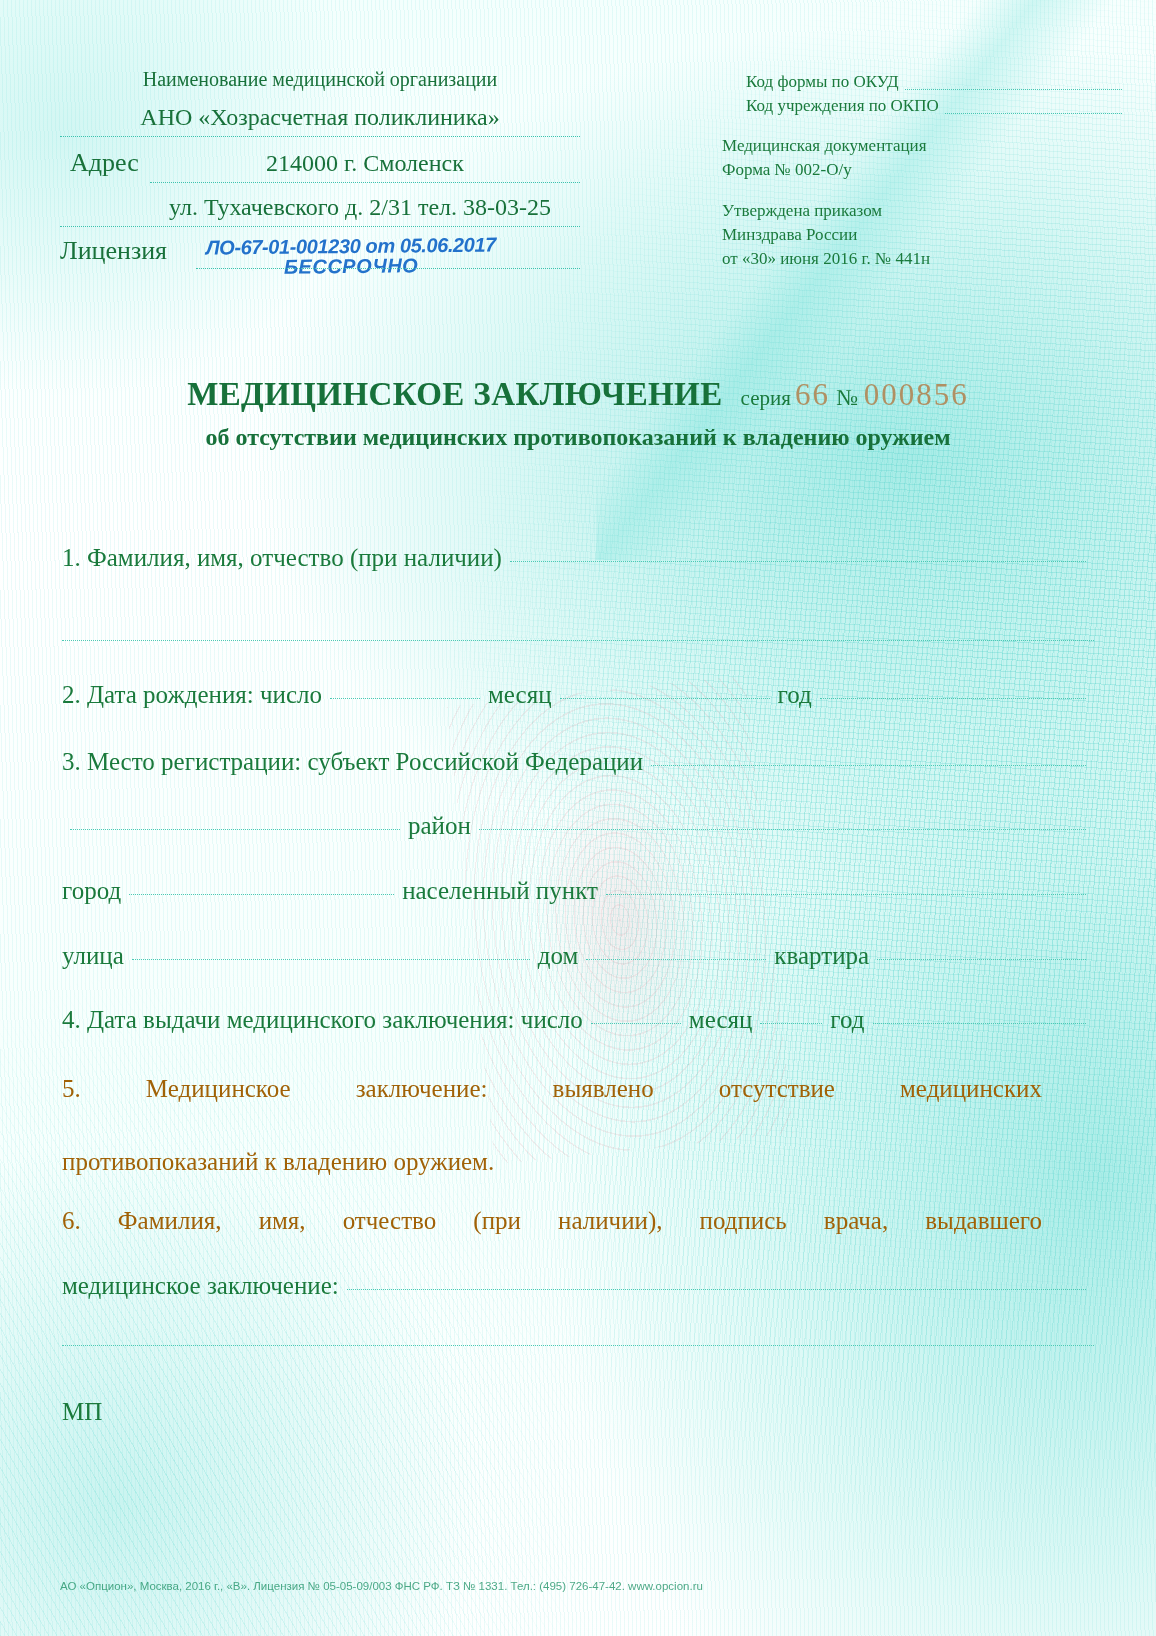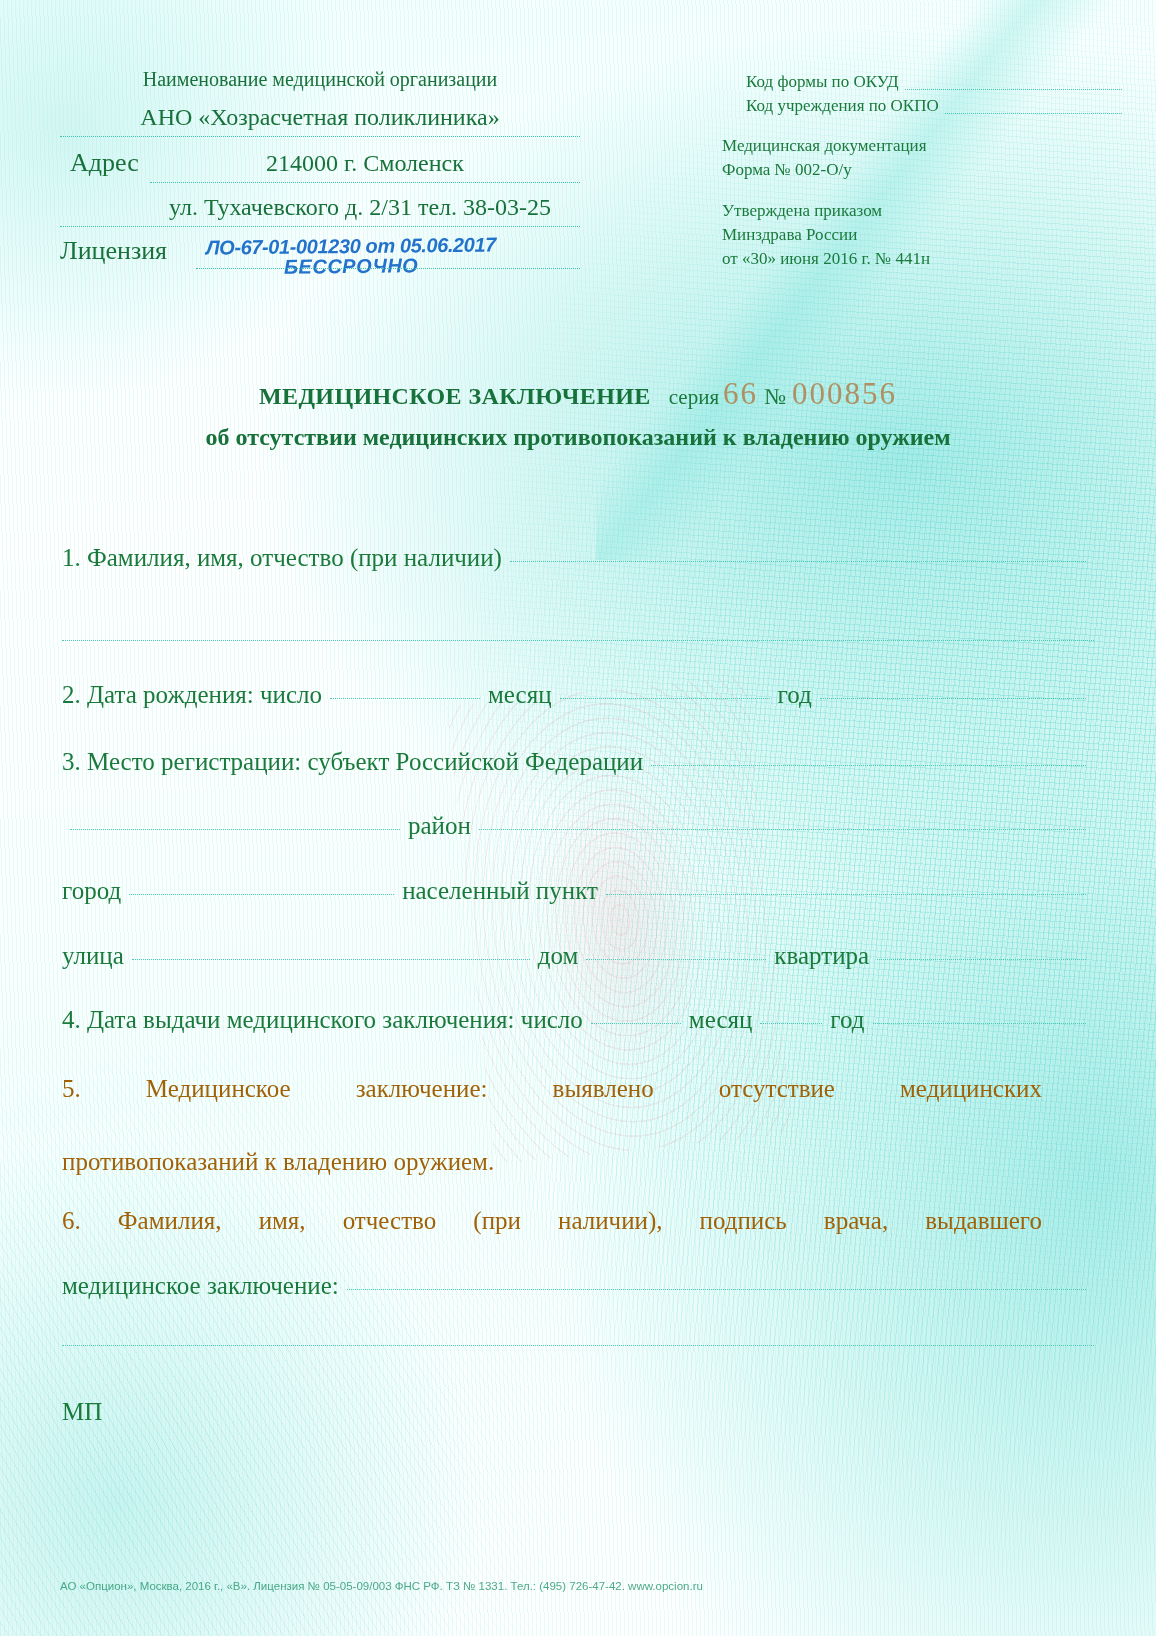--- a/index.html
+++ b/index.html
@@ -213,21 +213,21 @@
 
   
   .main-title {
     left: 0;
     top: 376px;
     width: 1156px;
     text-align: center;
     white-space: nowrap;
   }
   .main-title .t {
-    font-size: 24px;
+    font-size: 33px;
     font-weight: bold;
     letter-spacing: 0.4px;
     color: #17713a;
   }
   .main-title .seriya {
     font-size: 21px;
     color: #1a7a3c;
     margin-left: 18px;
   }
   .main-title .serial-num,

